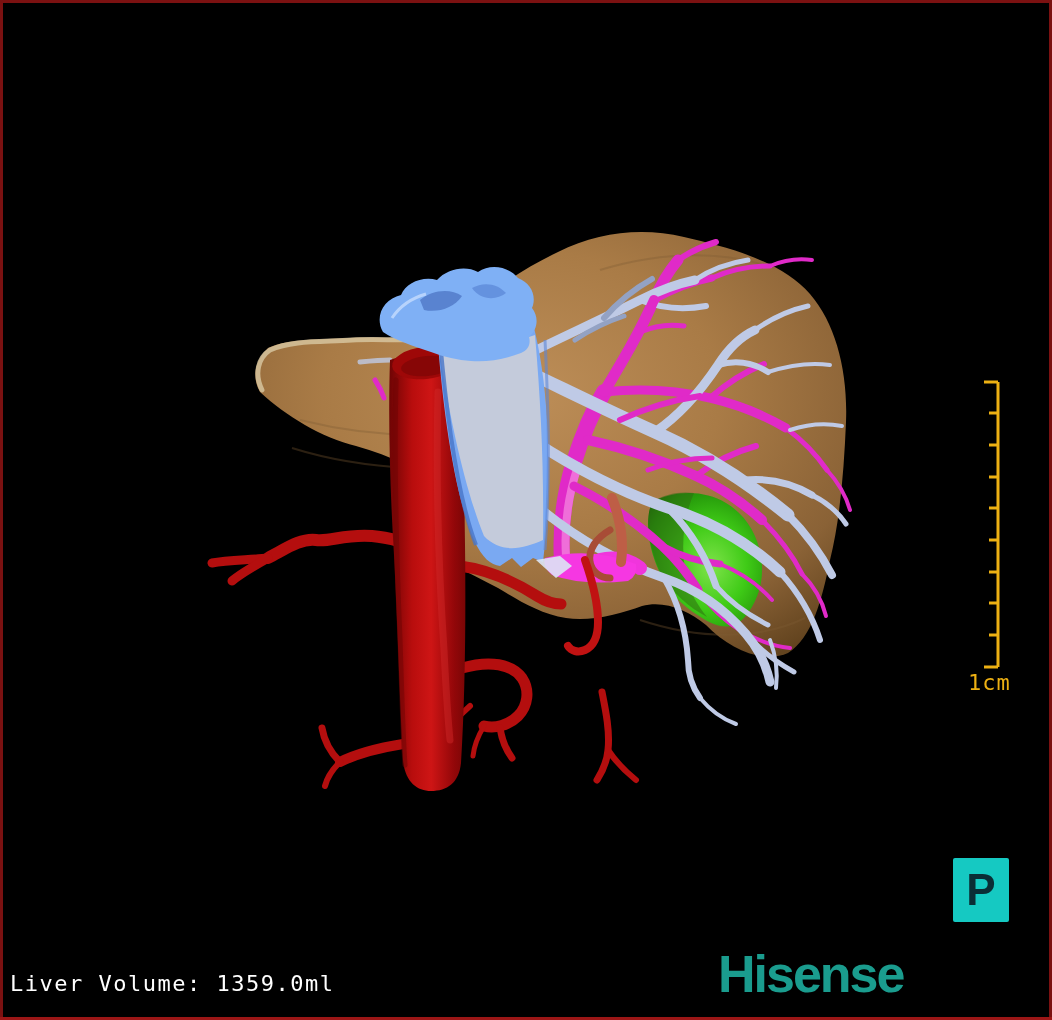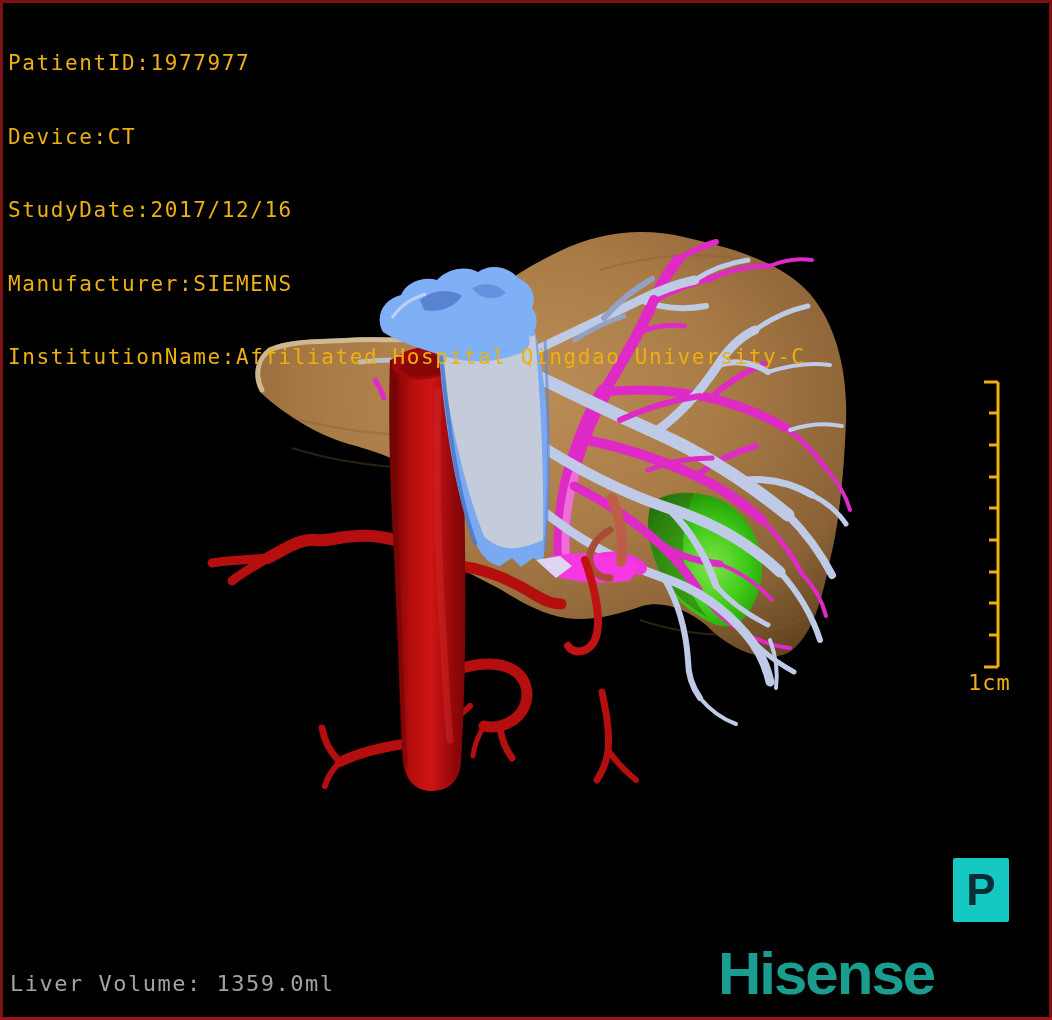--- a/index.html
+++ b/index.html
@@ -6,28 +6,28 @@
   .screen{
     position:relative;width:1052px;height:1020px;background:#000;overflow:hidden;
     box-shadow:inset 0 0 0 3px #7B1111;
     font-family:"DejaVu Sans Mono", monospace;
   }
   .bottom-border{position:absolute;left:0;bottom:0;width:100%;height:3px;background:#9C1616;}
   .scene{position:absolute;left:0;top:0;width:1052px;height:1020px;}
   .overlay-text{color:#EDB013;font-size:21px;letter-spacing:1.6px;line-height:24.5px;white-space:pre;}
   .patient-info{position:absolute;left:8px;top:2px;}
   .watermark{position:absolute;right:12px;top:4px;color:#EDB013;font-size:21px;letter-spacing:1.6px;}
-  .volume{position:absolute;left:10px;top:971px;color:#a3a3a3;font-size:22px;letter-spacing:1.5px;}
+  .volume{position:absolute;left:10px;top:971px;color:#ffffff;font-size:22px;letter-spacing:1.5px;}
   .p-button{
     position:absolute;left:953px;top:858px;width:56px;height:64px;background:#15C9C2;
     color:#0A2E36;font-size:44px;font-weight:bold;font-family:"Liberation Sans",sans-serif;
     display:flex;align-items:center;justify-content:center;border-radius:2px;cursor:pointer;
   }
   .logo{
-    position:absolute;left:718px;top:934px;color:#1A9C8E;font-size:60px;font-weight:bold;
+    position:absolute;left:718px;top:934px;color:#1A9C8E;font-size:52px;font-weight:bold;
     font-family:"Liberation Sans",sans-serif;letter-spacing:-2px;line-height:80px;white-space:nowrap;
   }
   .scale-label{font-family:"DejaVu Sans Mono",monospace;font-size:22px;letter-spacing:1px;}
 </style>
 </head>
 <body>
 
 <div class="screen">
 
   <svg class="scene" viewBox="0 0 1052 1020">
@@ -179,27 +179,20 @@
       <line x1="989" y1="477" x2="998" y2="477"></line>
       <line x1="989" y1="508" x2="998" y2="508"></line>
       <line x1="989" y1="540" x2="998" y2="540"></line>
       <line x1="989" y1="572" x2="998" y2="572"></line>
       <line x1="989" y1="603" x2="998" y2="603"></line>
       <line x1="989" y1="635" x2="998" y2="635"></line>
     </g>
     <text class="scale-label" x="968" y="690" stroke="none" fill="#EDB013">1cm</text>
   </svg>
 
-  <div class="patient-info overlay-text">
-    <div>PatientID:1977977</div>
-    <div>Device:CT</div>
-    <div>StudyDate:2017/12/16</div>
-    <div>Manufacturer:SIEMENS</div>
-    <div>InstitutionName:Affiliated Hospital Qingdao University-C</div>
-  </div>
 
 
   <div class="volume">Liver Volume: 1359.0ml</div>
 
   <div class="p-button">P</div>
 
   <div class="logo">Hisense</div>
 
   <div class="bottom-border"></div>
 </div>

